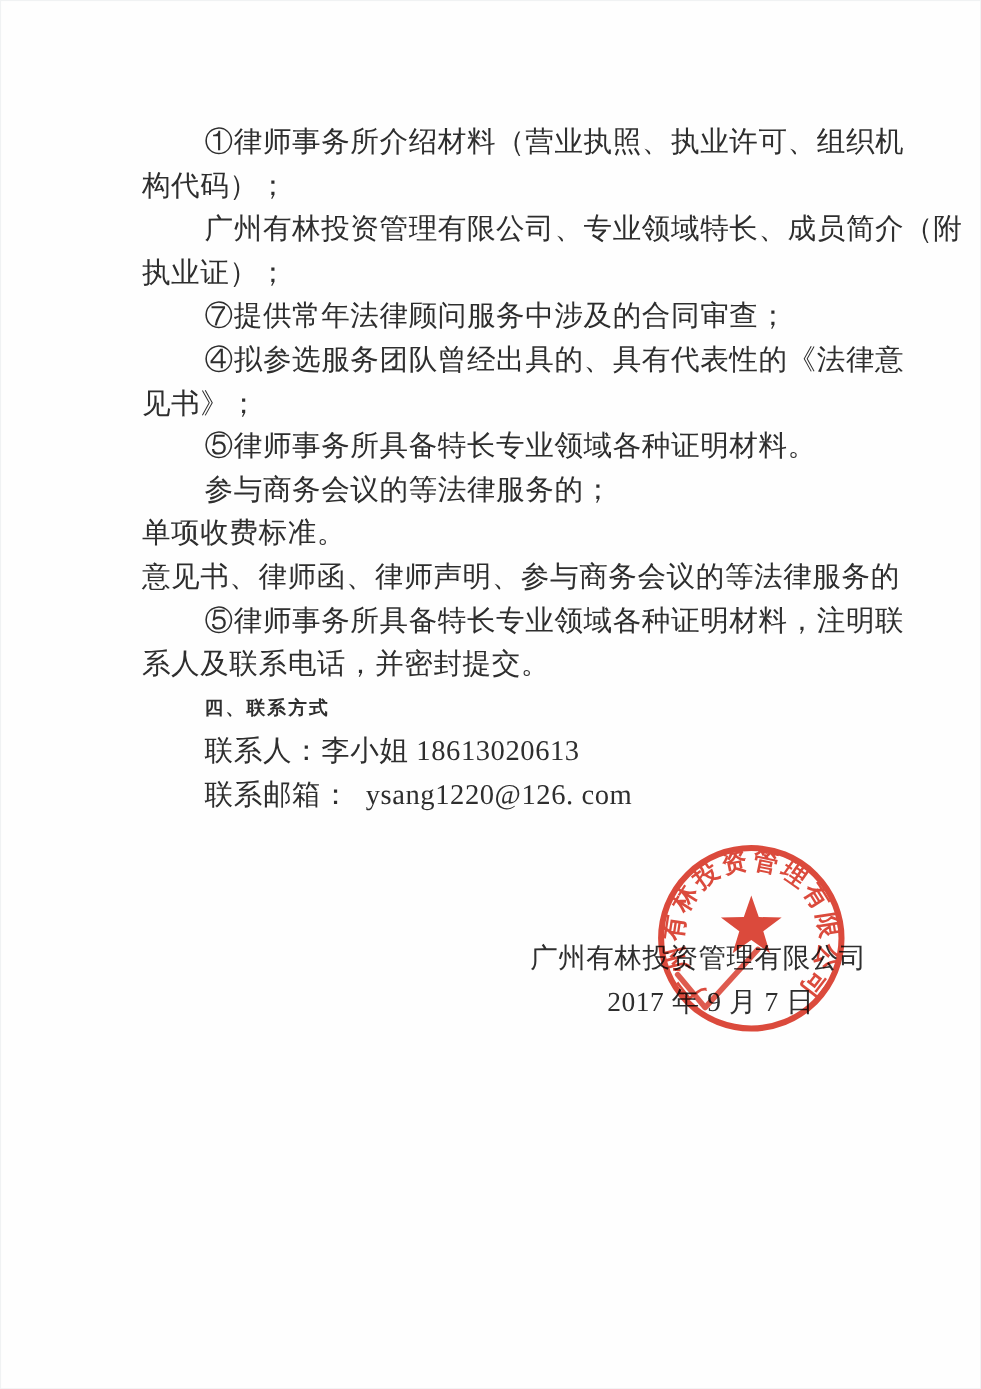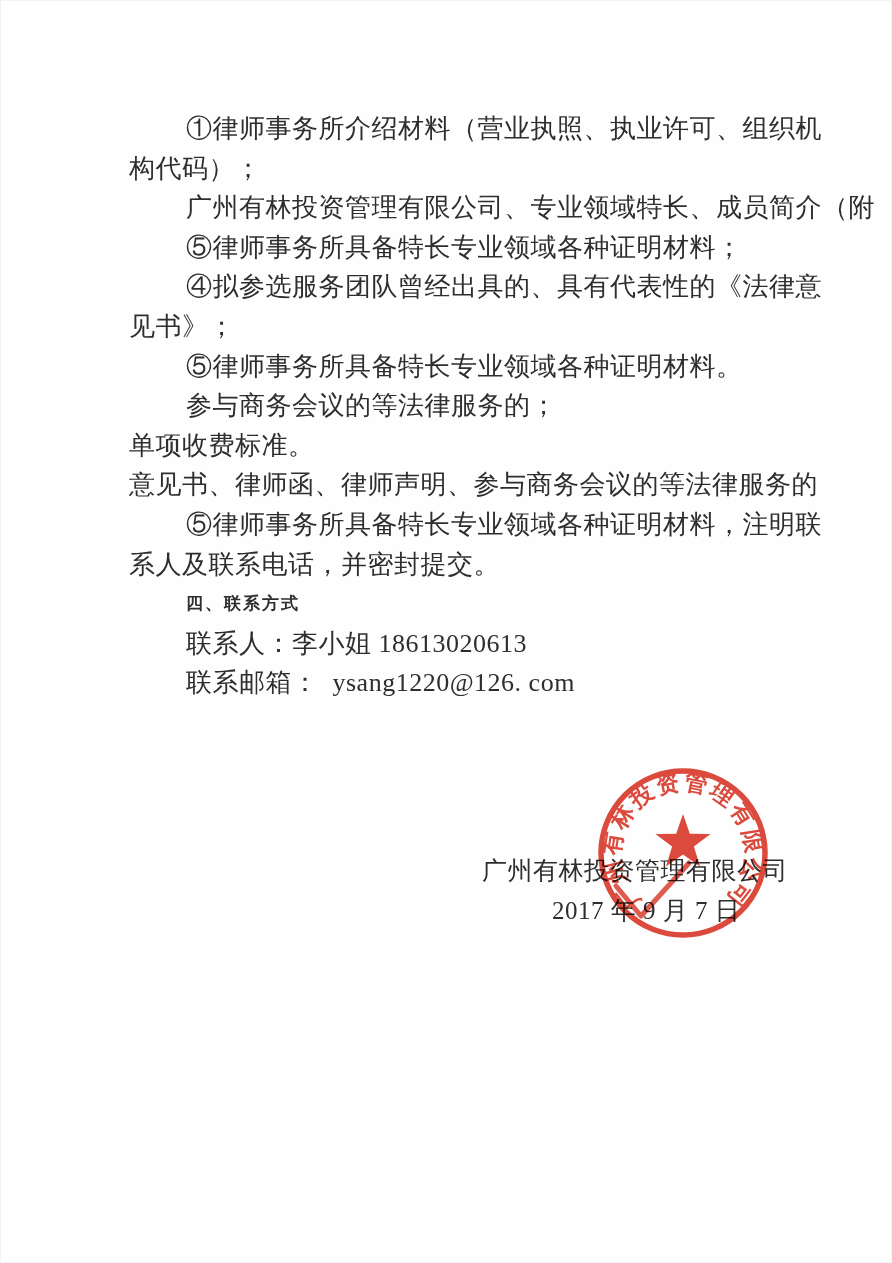--- a/index.html
+++ b/index.html
@@ -73,21 +73,22 @@
 </style>
 </head>
 <body>
 
 <div class="page">
 
   <div class="body-text">
       <div class="line indent">①律师事务所介绍材料（营业执照、执业许可、组织机</div>
       <div class="line">构代码）；</div>
       <div class="line indent">广州有林投资管理有限公司、专业领域特长、成员简介（附</div>
-      <div class="line indent">⑤律师事务所具备特长专业领域各种证明材料；</div>
+      <div class="line">执业证）；</div>
+      <div class="line indent">⑦提供常年法律顾问服务中涉及的合同审查；</div>
       <div class="line indent">④拟参选服务团队曾经出具的、具有代表性的《法律意</div>
       <div class="line">见书》；</div>
       <div class="line indent">⑤律师事务所具备特长专业领域各种证明材料。</div>
       <div class="line indent">参与商务会议的等法律服务的；</div>
       <div class="line">单项收费标准。</div>
       <div class="line">意见书、律师函、律师声明、参与商务会议的等法律服务的</div>
       <div class="line indent">⑤律师事务所具备特长专业领域各种证明材料，注明联</div>
       <div class="line">系人及联系电话，并密封提交。</div>
       <div class="line indent heading">四、联系方式</div>
       <div class="line indent">联系人：李小姐 18613020613</div>

